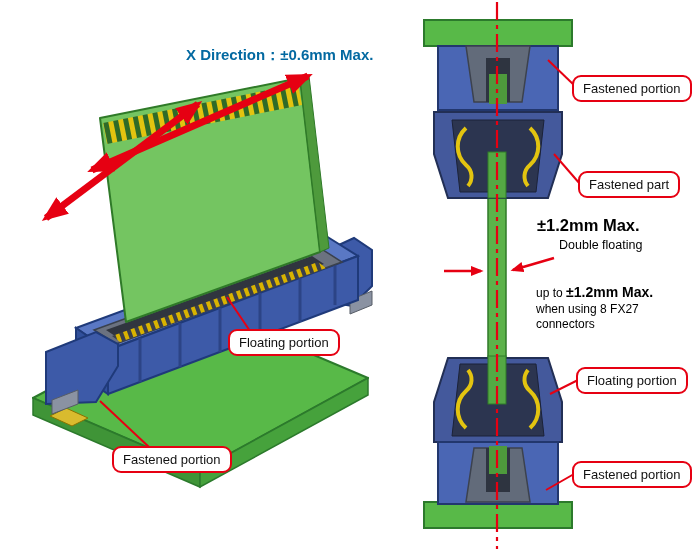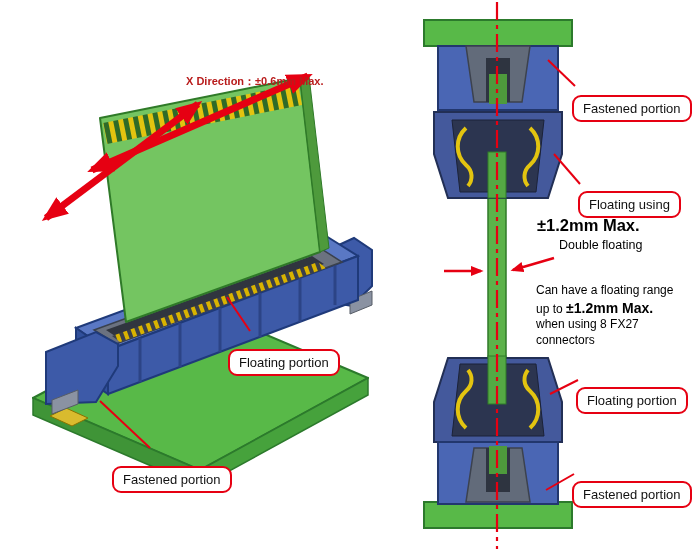--- a/index.html
+++ b/index.html
@@ -1,21 +1,21 @@
 <!DOCTYPE html>
 <html><head>
 <meta charset="utf-8">
 <style>
   html,body{margin:0;padding:0;background:#fff;}
   #stage{position:relative;width:700px;height:551px;background:#ffffff;
          font-family:"Liberation Sans",sans-serif;overflow:hidden;}
   #stage svg{position:absolute;left:0;top:0;z-index:1;}
   .callout{position:absolute;background:#fff;border:2px solid #e60012;border-radius:9px;
-           padding:4px 9px;font-size:13px;color:#111;white-space:nowrap;z-index:3;margin-top:20px;}
-  .dirlabel{position:absolute;color:#b91c1c;font-weight:bold;font-size:11px;white-space:nowrap;z-index:3;margin-top:28px;}
+           padding:4px 9px;font-size:13px;color:#111;white-space:nowrap;z-index:3;}
+  .dirlabel{position:absolute;color:#0369a1;font-weight:bold;font-size:15px;white-space:nowrap;z-index:3;}
   .df-value{position:absolute;font-weight:bold;font-size:16.5px;color:#000;white-space:nowrap;z-index:3;}
   .df-label{position:absolute;font-size:12.5px;color:#000;white-space:nowrap;z-index:3;}
   .note{position:absolute;font-size:12px;color:#000;line-height:1.3;width:160px;z-index:3;}
   .note .strong{font-weight:bold;font-size:14px;}
 </style>
 </head>
 <body>
 
 <div id="stage">
 
@@ -111,27 +111,26 @@
       <line x1="497" y1="2" x2="497" y2="549" stroke="#e60012" stroke-width="2.2" stroke-dasharray="18 5 4 5"></line>
     </g>
   </svg>
 
   <div class="dirlabel" style="left:186px;top:46px">X Direction：±0.6mm Max.</div>
 
   <div class="callout" style="left:228px;top:329px">Floating portion</div>
   <div class="callout" style="left:112px;top:446px">Fastened portion</div>
 
   <div class="callout" style="left:572px;top:75px">Fastened portion</div>
-  <div class="callout" style="left:578px;top:171px">Floating using</div>
+  <div class="callout" style="left:578px;top:171px">Fastened part</div>
   <div class="callout" style="left:576px;top:367px">Floating portion</div>
   <div class="callout" style="left:572px;top:461px">Fastened portion</div>
 
   <div class="df-value" style="left:537px;top:216px">±1.2mm Max.</div>
   <div class="df-label" style="left:559px;top:238px">Double floating</div>
 
   <div class="note" style="left:536px;top:283px">
-    <div>Can have a floating range</div>
     <div><span>up to </span><span class="strong">±1.2mm Max.</span></div>
     <div>when using 8 FX27</div>
     <div>connectors</div>
   </div>
 
 </div>
 
 </body></html>

